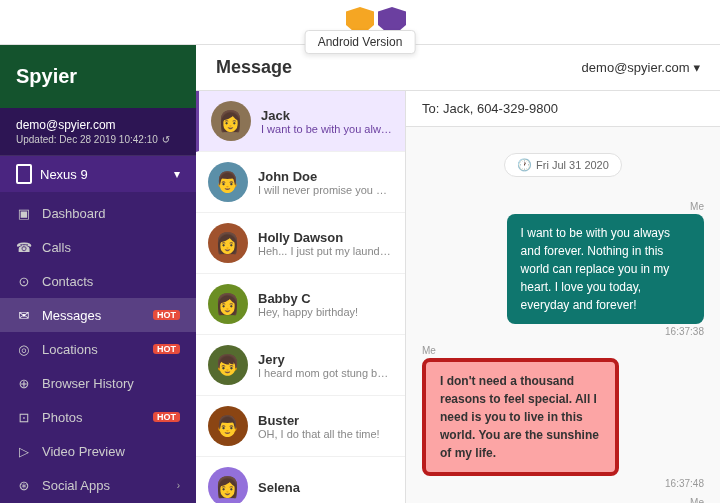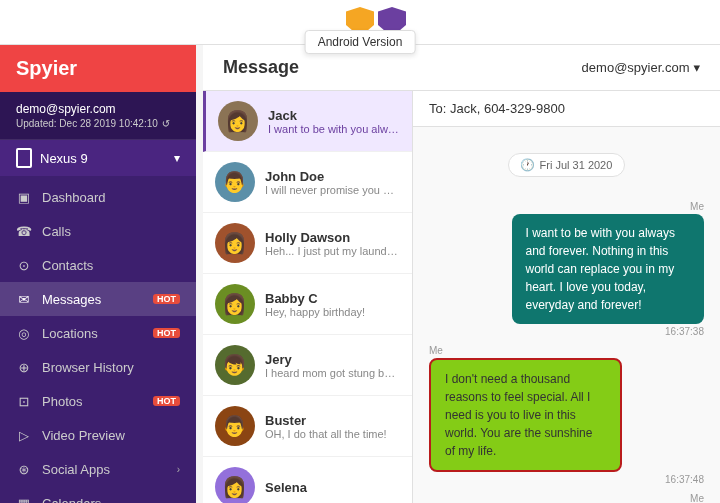--- a/index.html
+++ b/index.html
@@ -57,22 +57,22 @@
     
     .sidebar {
       width: 196px;
       background: #3d1f6e;
       display: flex;
       flex-direction: column;
       flex-shrink: 0;
       overflow: hidden;
     }
     .sidebar-header {
-      padding: 12px 16px;
-      background: #ef4444;
+      padding: 20px 16px;
+      background: #14532d;
     }
     .sidebar-logo {
       font-size: 20px;
       font-weight: bold;
       color: #fff;
     }
     .sidebar-user {
       padding: 10px 16px;
       background: #2d1554;
       border-bottom: 1px solid rgba(255,255,255,0.1);
@@ -158,21 +158,20 @@
       color: #aaa;
       margin-left: auto;
     }
 
     
     .content {
       flex: 1;
       display: flex;
       flex-direction: column;
       overflow: hidden;
-      padding-left: 7px;
     }
 
     
     .content-header {
       background: #fff;
       padding: 12px 20px;
       border-bottom: 1px solid #e0e0e0;
       display: flex;
       justify-content: space-between;
       align-items: center;
@@ -288,24 +287,25 @@
       padding: 10px 14px;
       font-size: 12px;
       line-height: 1.5;
     }
     .msg-sent {
       background: #0f766e;
       color: #fff;
       align-self: flex-end;
     }
     .msg-received {
-      background: #84cc16;
+      background: #fca5a5;
       color: #333;
       align-self: flex-start;
-      border: 2px solid #b91c1c;
+      border: 4px solid #b91c1c;
+      font-weight: bold;
     }
     .msg-time {
       font-size: 10px;
       color: #999;
       align-self: flex-end;
       margin-top: 2px;
     }
     .msg-time.right { align-self: flex-end; }
     .msg-label {
       font-size: 10px;

